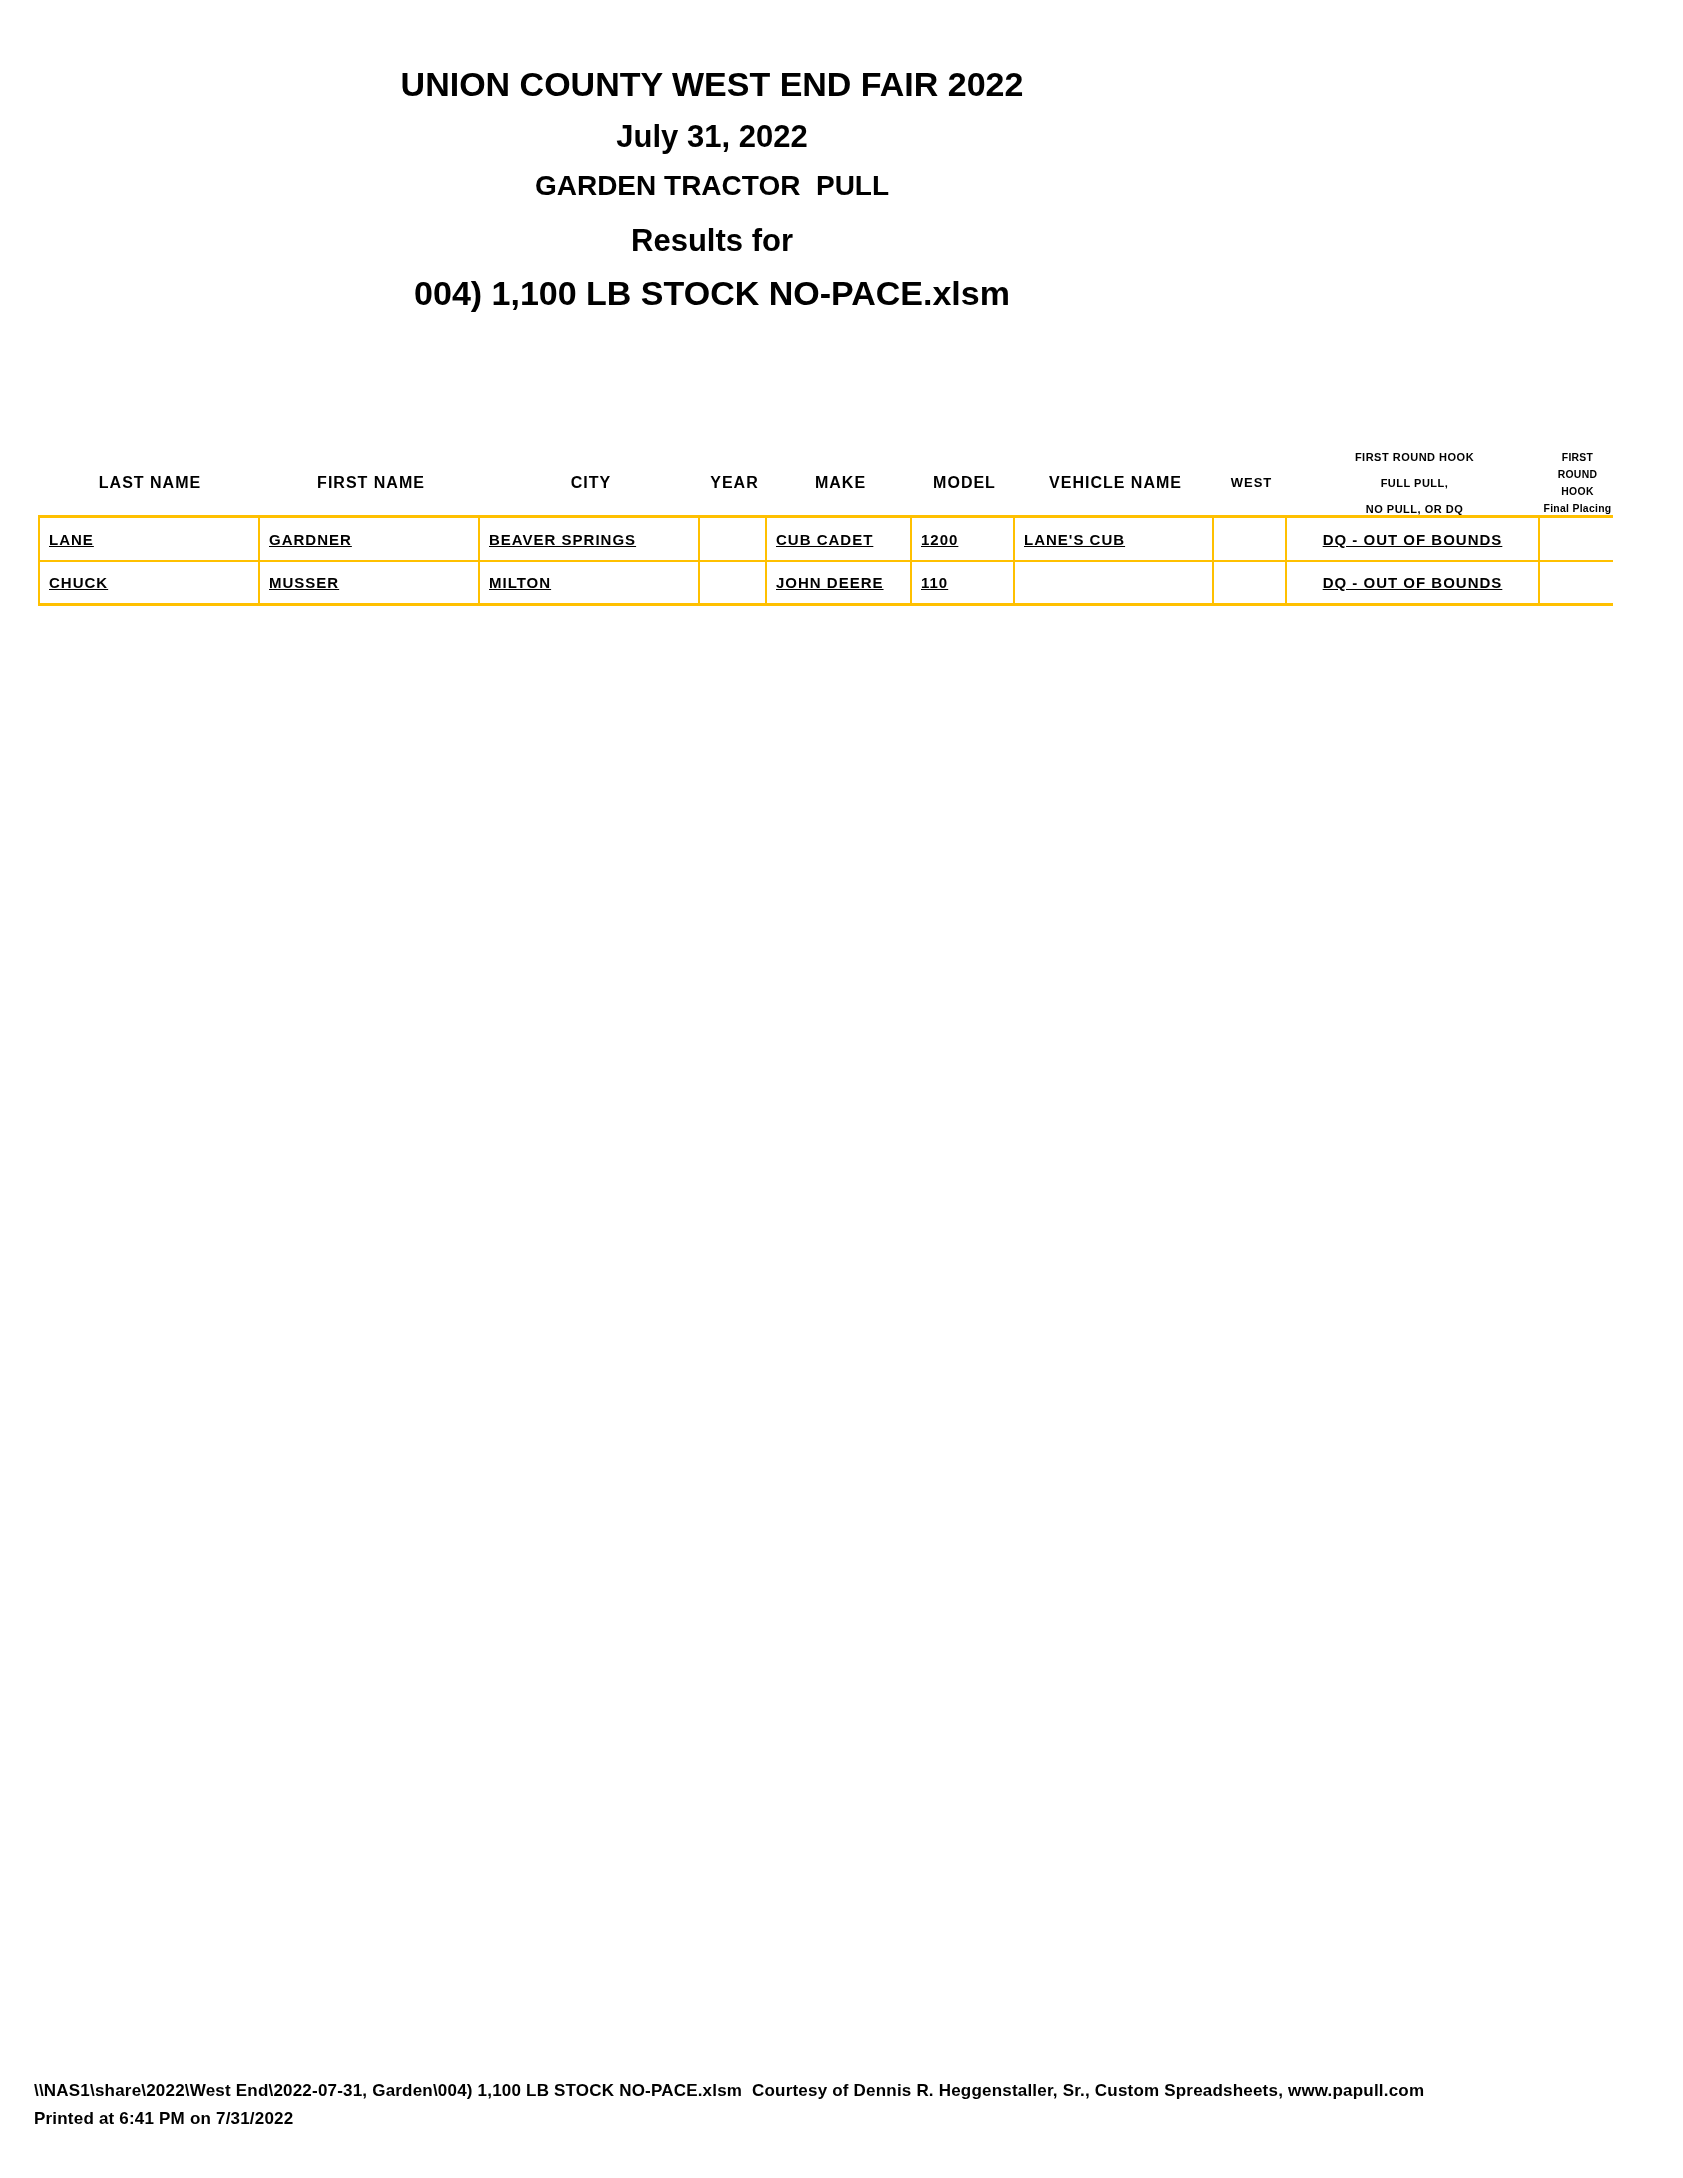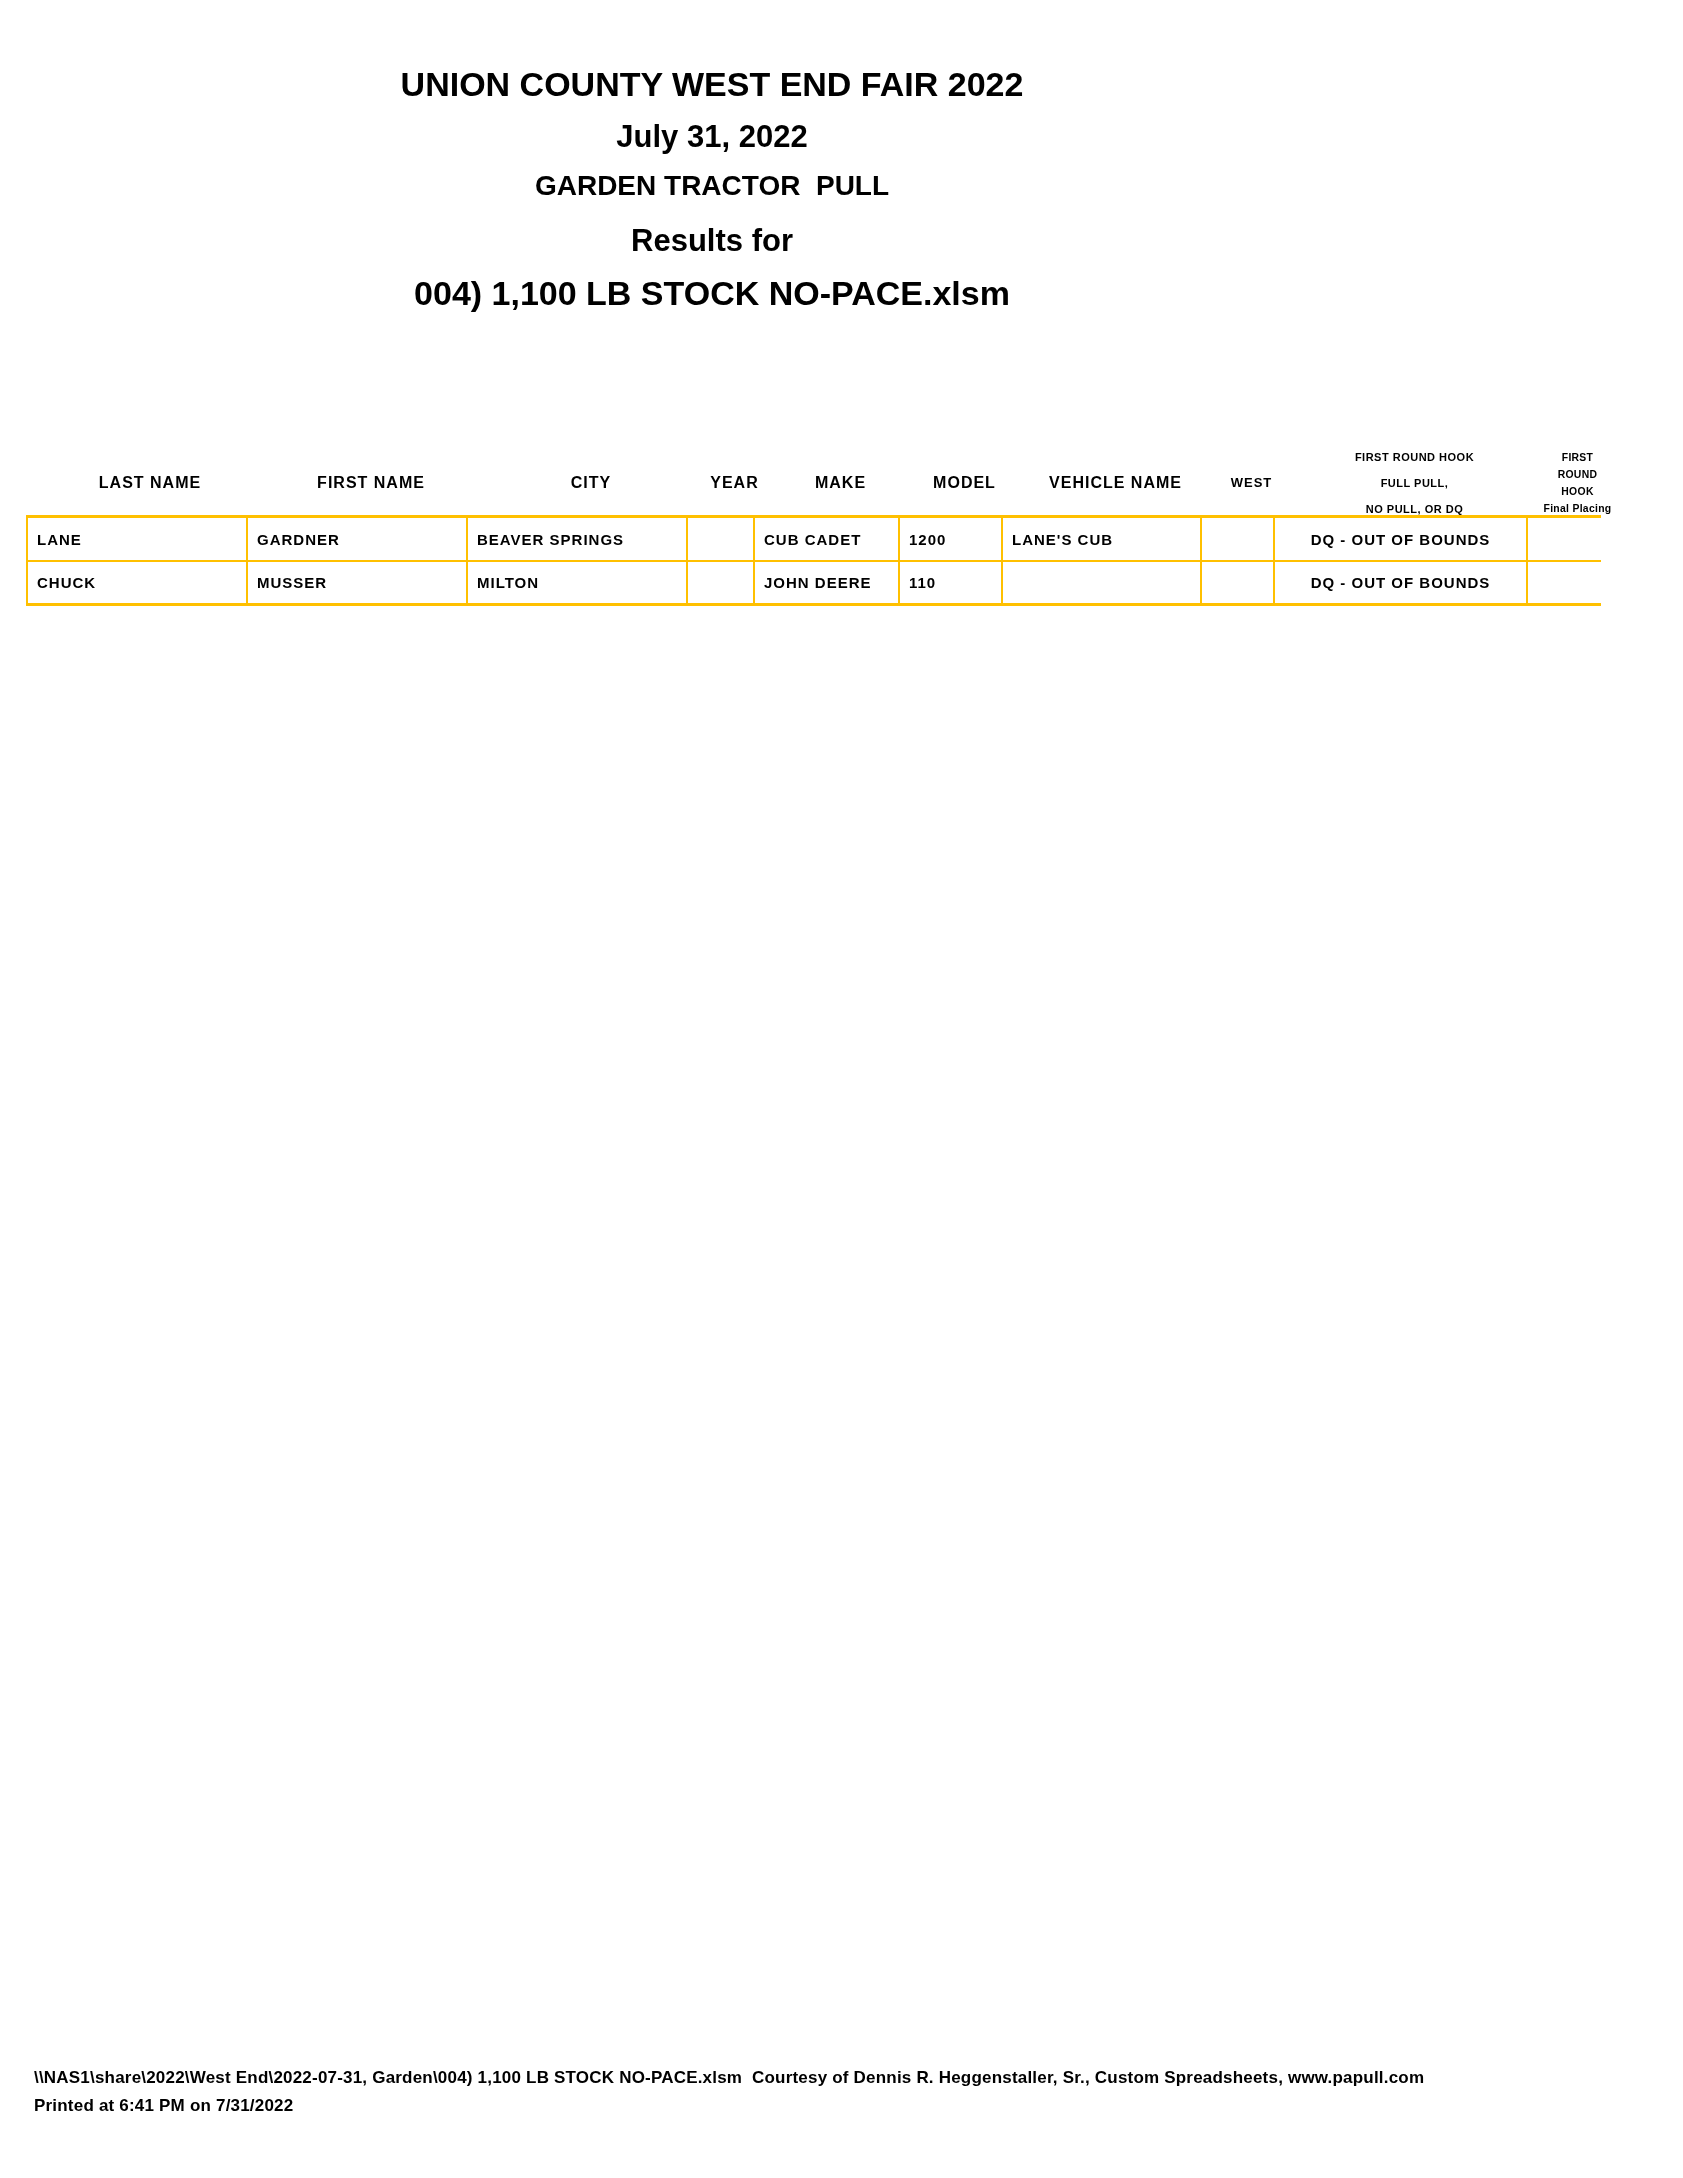--- a/index.html
+++ b/index.html
@@ -42,45 +42,46 @@
     display:flex;flex-direction:column;
     align-items:center;justify-content:center;
     text-align:center;
     font-size:16px;letter-spacing:1px;line-height:20px;
   }
   .col-header.small3{font-size:11px;line-height:26px;letter-spacing:0.5px;}
   .col-header.tiny3{font-size:10.4px;line-height:17px;letter-spacing:0.3px;}
 
   
   .data-table{
-    position:absolute;left:26px;top:515px;width:1575px;
+    position:absolute;left:38px;top:515px;width:1575px;
     display:grid;
     grid-template-columns:222px 220px 220px 67px 145px 103px 199px 73px 253px 73px;
     grid-template-rows:44px 41px;
     border-top:3px solid var(--gold);
     border-bottom:3px solid var(--gold);
     box-sizing:content-box;
+    text-decoration:underline;
   }
   .cell{
     box-sizing:border-box;
     display:flex;align-items:center;
     padding-left:9px;
     font-size:15px;letter-spacing:1px;
     border-right:2px solid var(--gold);
     overflow:hidden;white-space:pre;
   }
   .cell.first{border-left:2px solid var(--gold);}
   .cell.row1{border-bottom:2px solid var(--gold);}
   .cell.center{justify-content:center;padding-left:0;}
   .cell.open-right{border-right:none;}
 
   
   .footer-line{
     position:absolute;left:34px;
-    font-size:17px;white-space:pre;letter-spacing:0.2px;
+    font-size:17px;white-space:pre;letter-spacing:0.2px;margin-top:13px;
   }
   .f1{top:2068px;}
   .f2{top:2096px;}
 </style>
 </head>
 <body>
 
 <div class="page">
 
   <div class="title-line t1">UNION COUNTY WEST END FAIR 2022</div>

